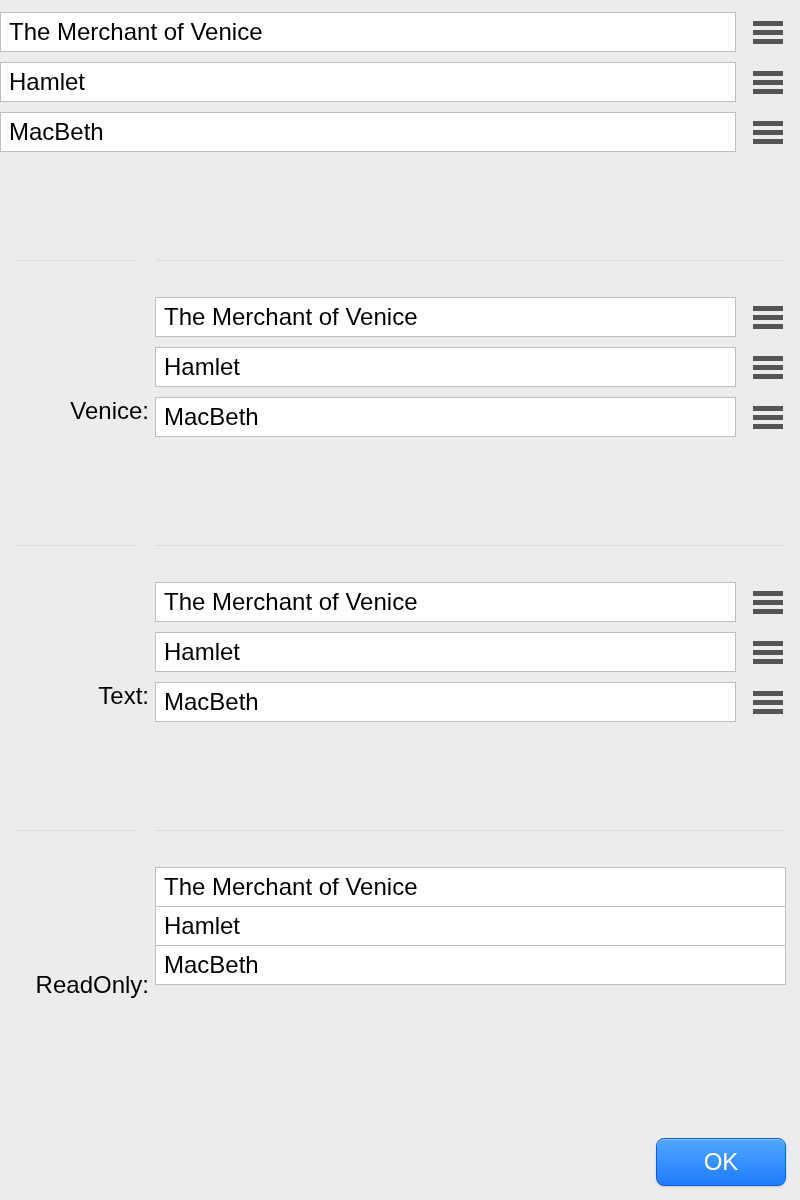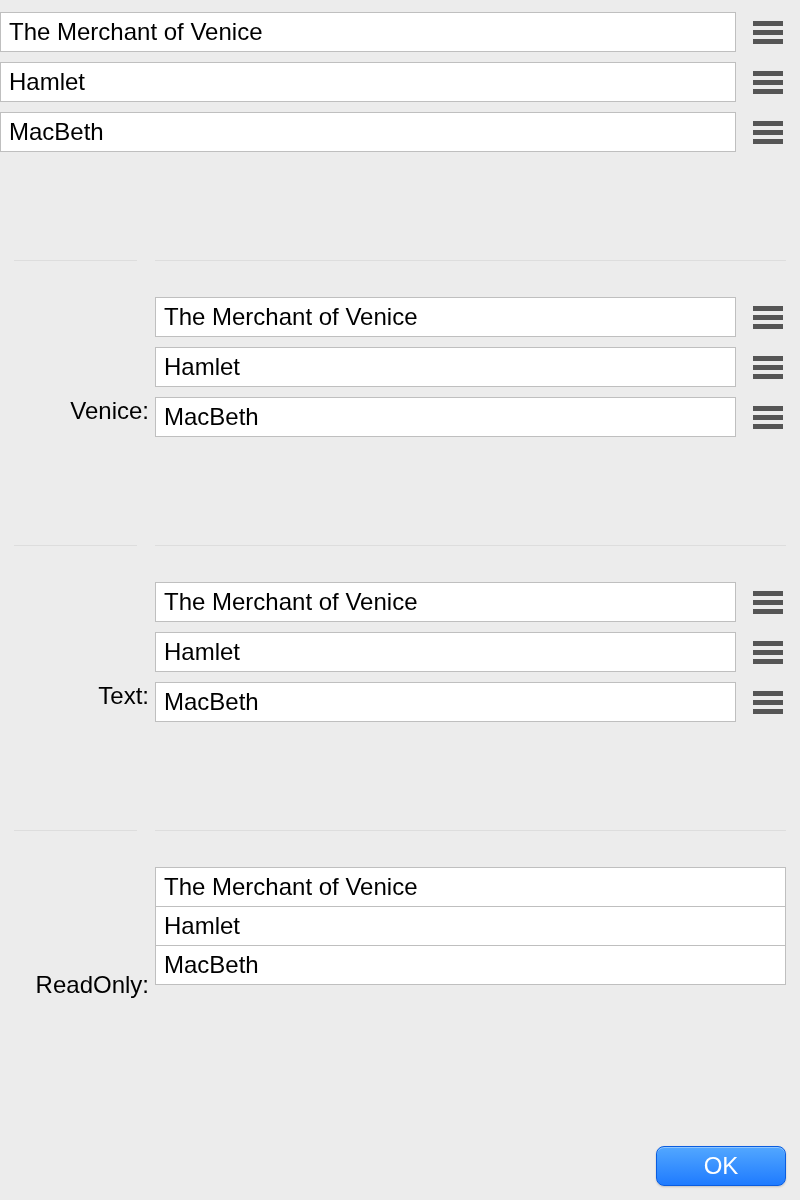--- a/index.html
+++ b/index.html
@@ -108,21 +108,21 @@
     margin: 0;
     width: 100%;
   }
   .footer {
     position: absolute;
     bottom: 14px;
     right: 14px;
   }
   .ok-button {
     min-width: 130px;
-    height: 40px;
+    height: 48px;
     font-size: 24px;
     background: linear-gradient(to bottom, #52a7ff 0%, #1f7bff 100%);
     color: #fff;
     border: 1px solid #0a5de0;
     border-radius: 8px;
     box-shadow: 0 1px 0 rgba(255,255,255,0.35) inset, 0 1px 2px rgba(0,0,0,0.18);
     cursor: default;
     text-align: center;
     line-height: 36px;
   }

